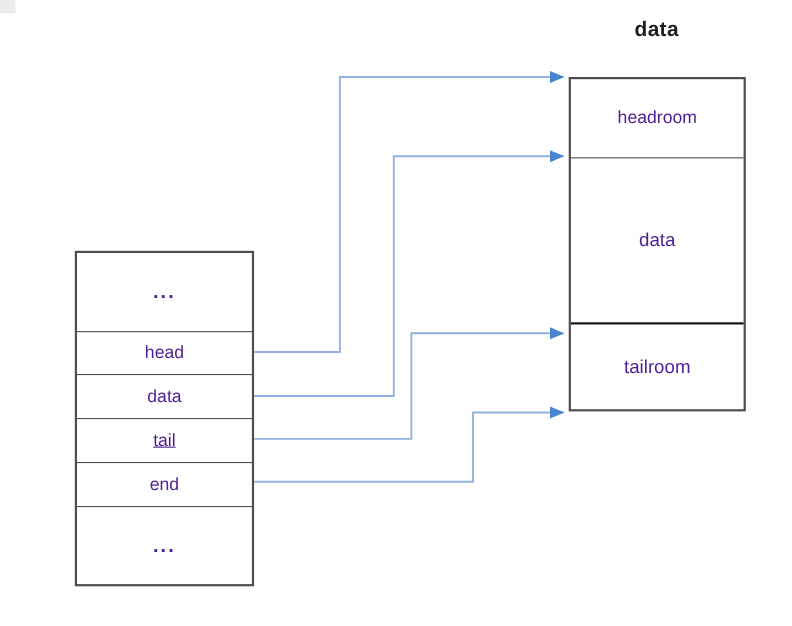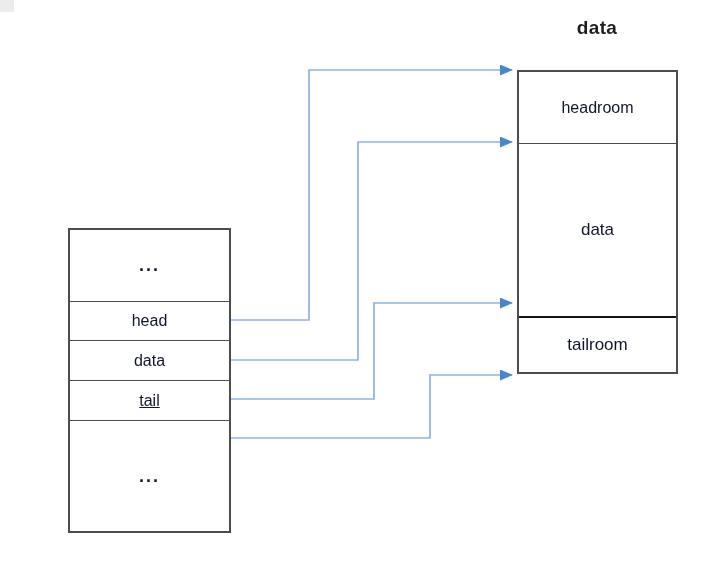--- a/index.html
+++ b/index.html
@@ -59,21 +59,21 @@
     left: 517px;
     top: 70px;
     width: 161px;
     height: 304px;
   }
   .cell {
     display: flex;
     align-items: center;
     justify-content: center;
     font-size: 16px;
-    color: #0f172a;
+    color: #4c1d95;
     box-sizing: border-box;
     flex: 0 0 auto;
   }
   .cell + .cell {
     border-top: 1.5px solid #4d4d4d;
   }
   .cell.ellipsis {
     font-size: 18px;
     font-weight: bold;
     letter-spacing: 2px;
@@ -81,21 +81,21 @@
   
   #skbuff-box .r0 { height: 71px; }
   #skbuff-box .r1 { height: 39px; }
   #skbuff-box .r2 { height: 40px; }
   #skbuff-box .r3 { height: 40px; text-decoration: underline; }
   #skbuff-box .r4 { height: 40px; }
   #skbuff-box .r5 { flex: 1 1 auto; }
   
   #data-box .r0 { height: 71px; }
   #data-box .r1 { flex: 1 1 auto; font-size: 17px; }
-  #data-box .r2 { height: 56px; font-size: 17px; }
+  #data-box .r2 { height: 79px; font-size: 17px; }
   #data-box .r2 { border-top: 2.5px solid #141414; }
   #connector-layer {
     position: absolute;
     left: 0;
     top: 0;
     width: 720px;
     height: 569px;
     pointer-events: none;
   }
 </style>
@@ -107,20 +107,21 @@
   <div class="corner-artifact"></div>
 
 
   <div class="box-title" id="data-title">data</div>
 
   <div class="struct-box" id="skbuff-box">
     <div class="cell ellipsis r0">...</div>
     <div class="cell r1">head</div>
     <div class="cell r2">data</div>
     <div class="cell r3">tail</div>
+    <div class="cell r4">end</div>
     <div class="cell ellipsis r5">...</div>
   </div>
 
   <div class="struct-box" id="data-box">
     <div class="cell r0">headroom</div>
     <div class="cell r1">data</div>
     <div class="cell r2">tailroom</div>
   </div>
 
   <svg id="connector-layer" viewBox="0 0 720 569" xmlns="http://www.w3.org/2000/svg">

